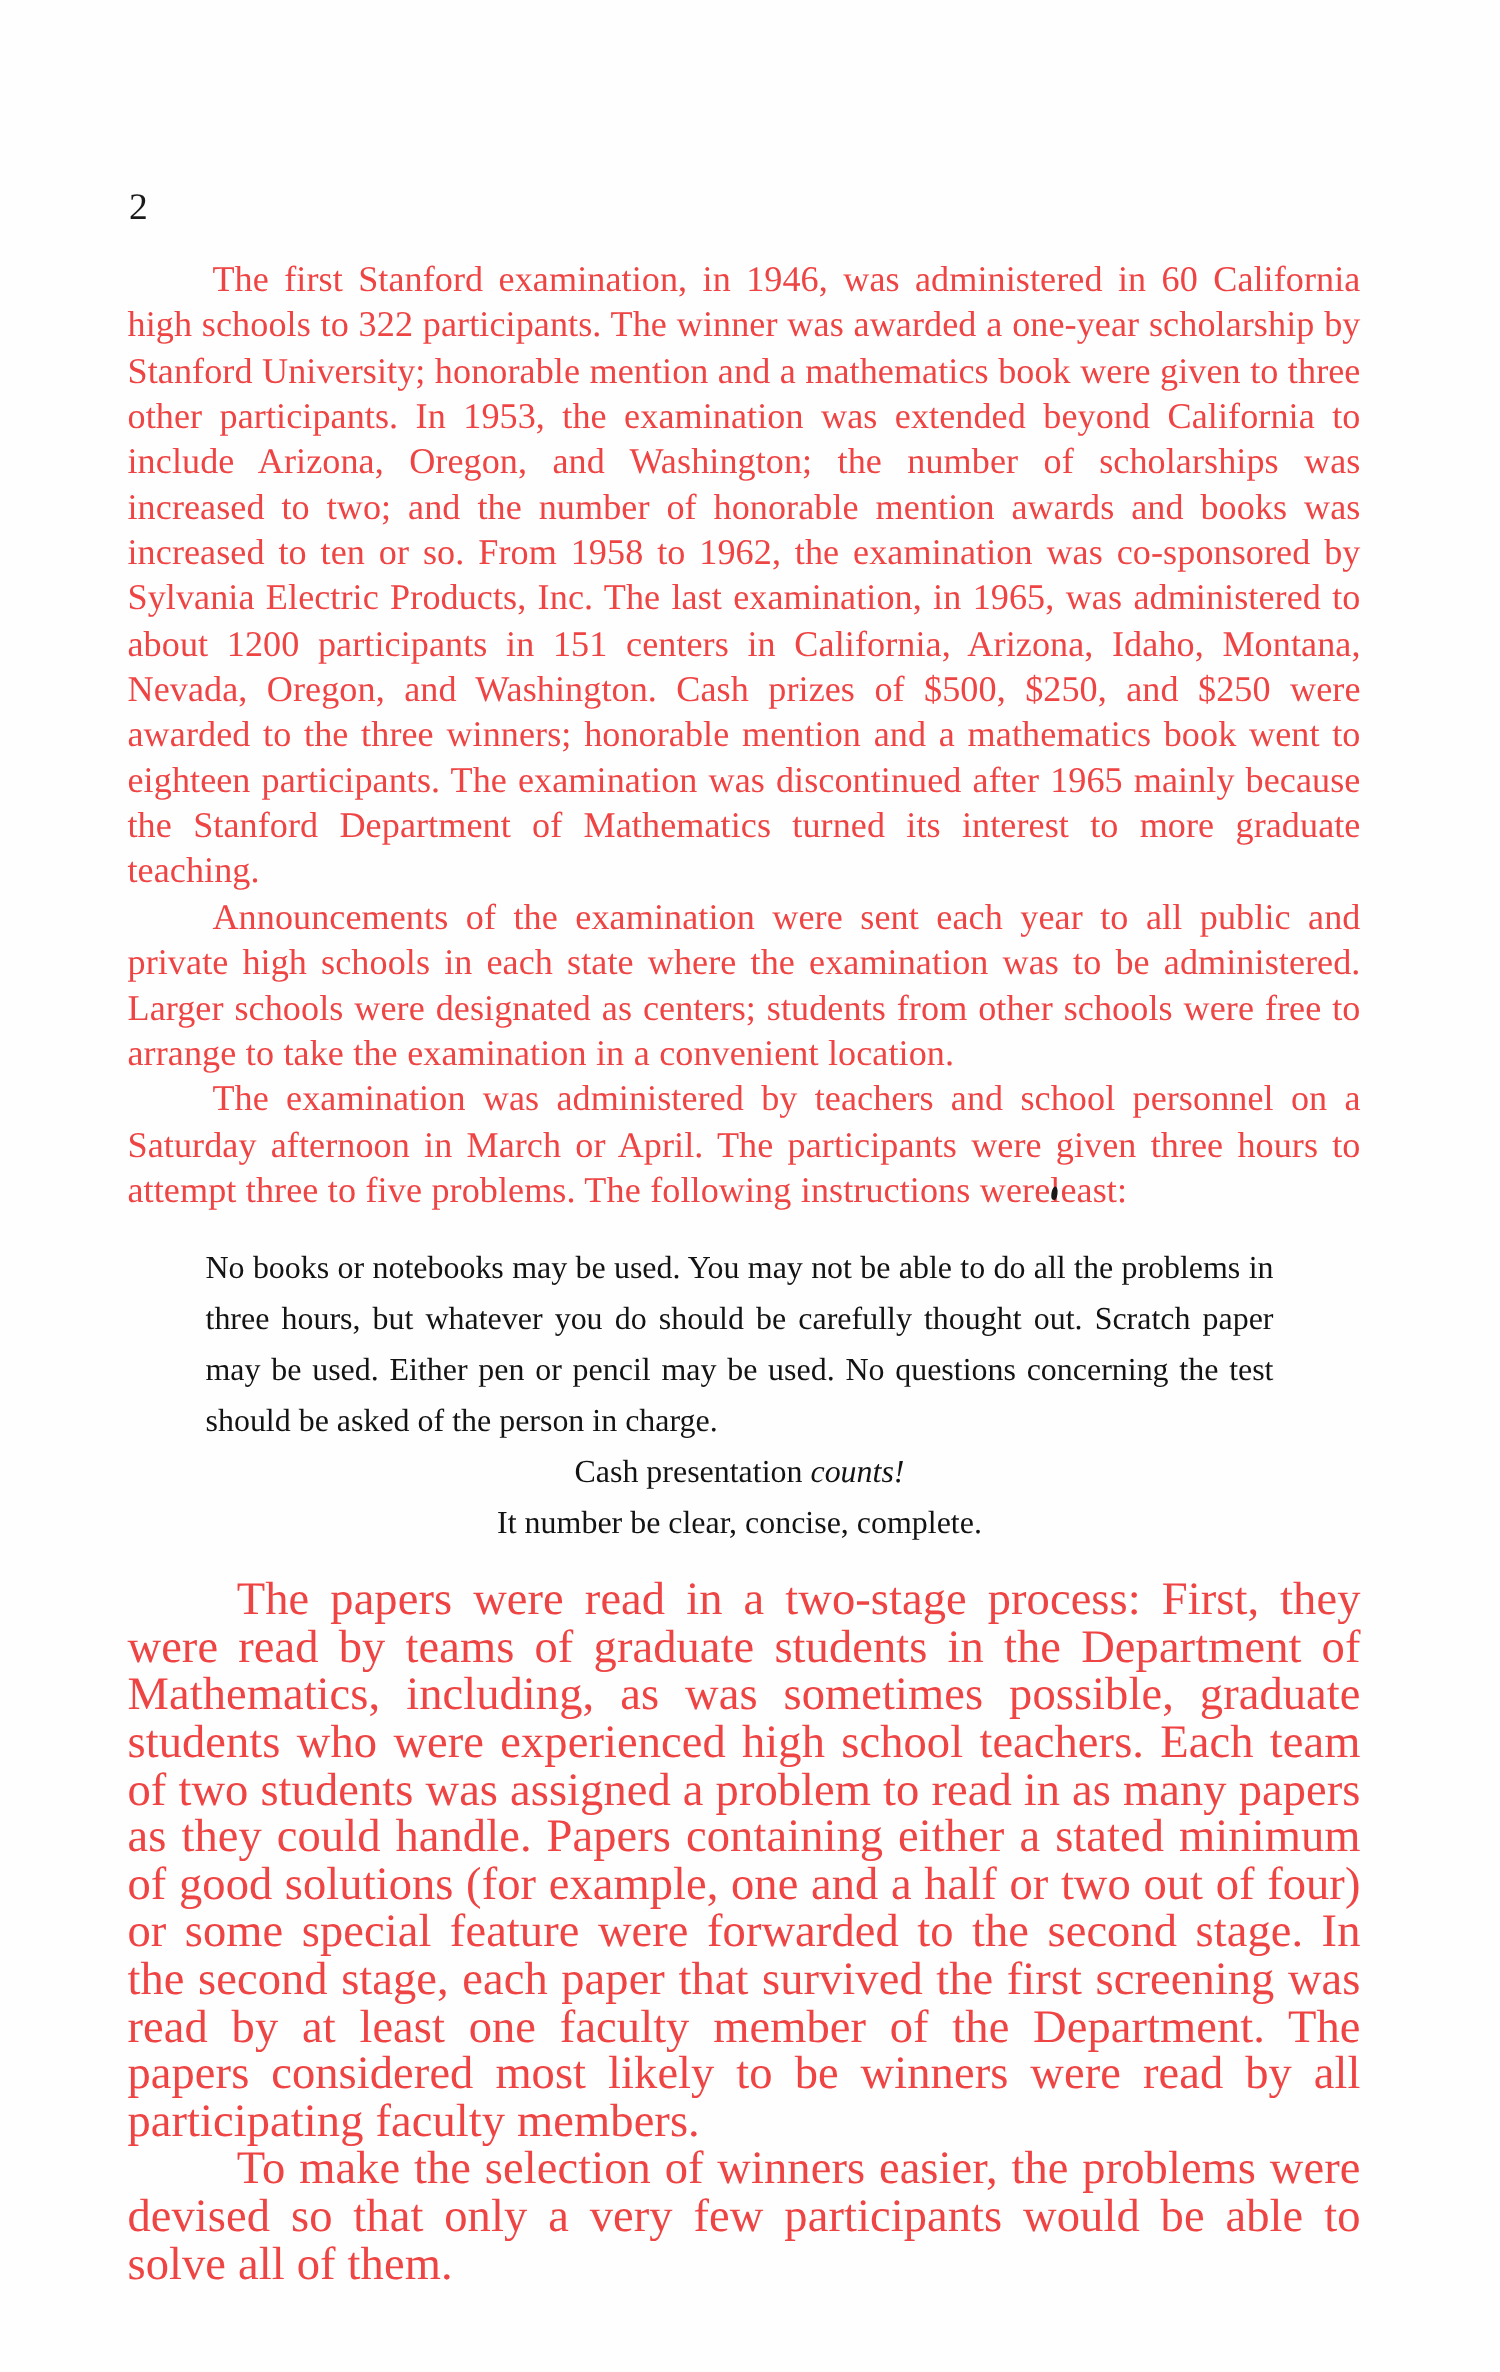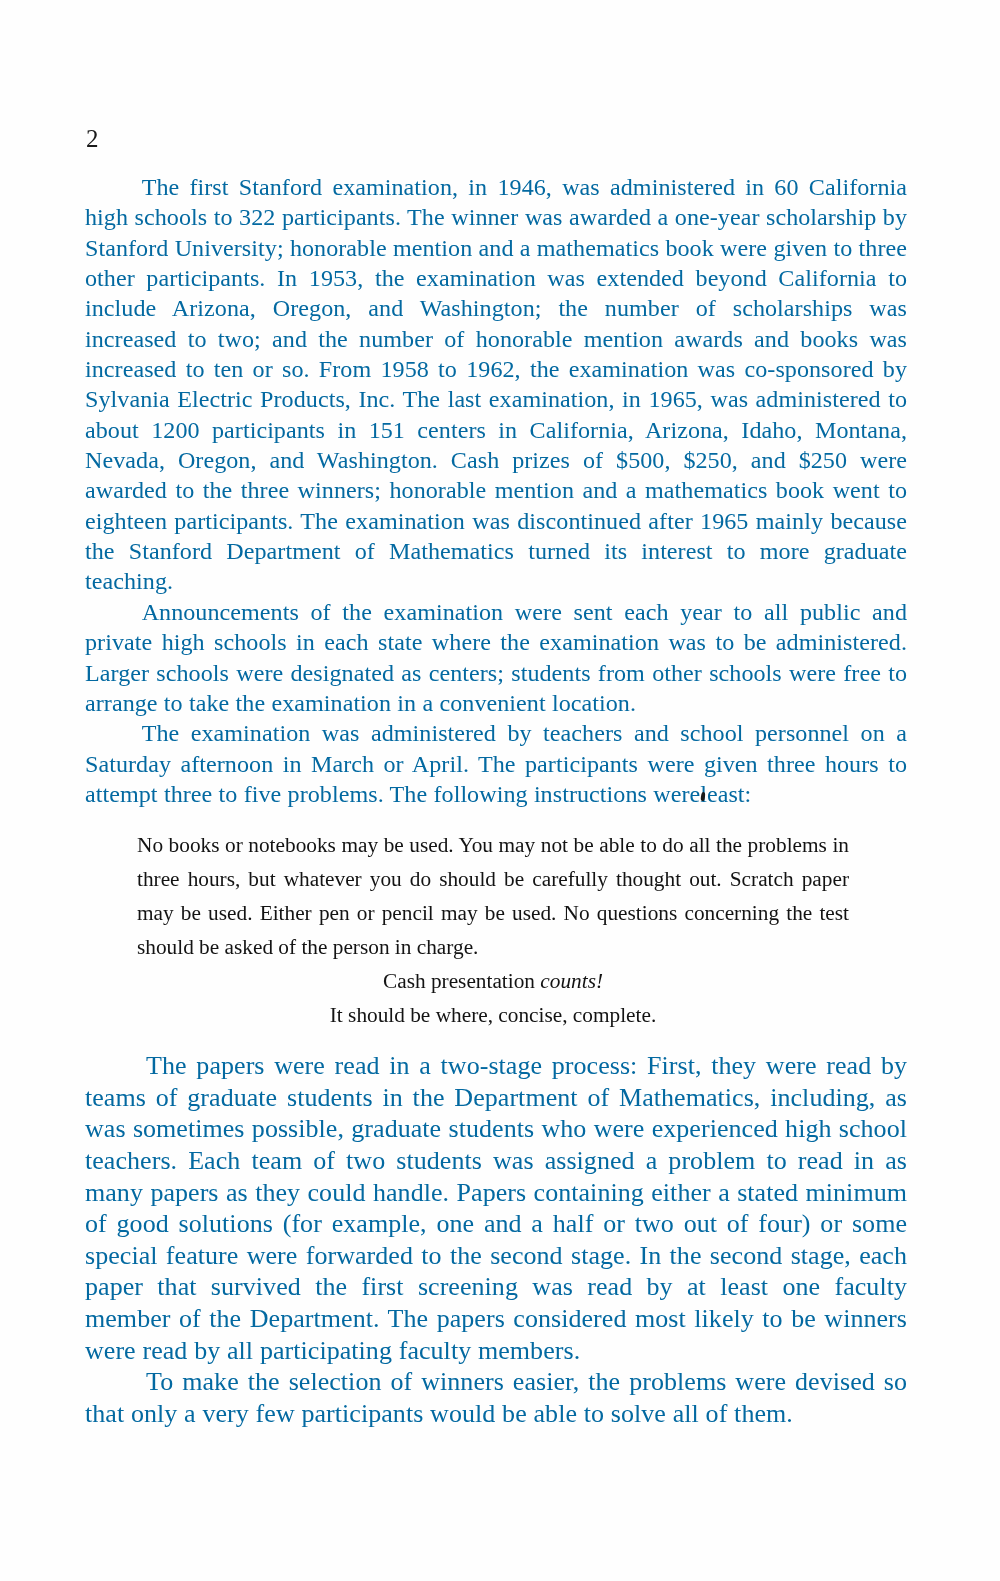--- a/index.html
+++ b/index.html
@@ -45,26 +45,26 @@
 
   p.body-par {
     margin: 0;
     text-align: justify;
     text-justify: inter-word;
     text-indent: 2.35em;
     font-size: 24.1px;
     line-height: 30.35px;
     letter-spacing: 0.05px;
     word-spacing: 0.2px;
-    color: #0369a1;
+    color: #ef4444;
   }
 
   
   p.body-par.large {
-    font-size: 26px;
+    font-size: 31px;
     line-height: 31.6px;
   }
 
   
   .quote {
     margin: 0;
     padding: 0;
     position: relative;
     width: 712px;
     margin-left: 52px;
@@ -116,21 +116,21 @@
 
     <p class="body-par">The first Stanford examination, in 1946, was administered in 60 California high schools to 322 participants. The winner was awarded a one-year scholarship by Stanford University; honorable mention and a mathematics book were given to three other participants. In 1953, the examination was extended beyond California to include Arizona, Oregon, and Washington; the number of scholarships was increased to two; and the number of honorable mention awards and books was increased to ten or so. From 1958 to 1962, the examination was co-sponsored by Sylvania Electric Products, Inc. The last examination, in 1965, was administered to about 1200 participants in 151 centers in California, Arizona, Idaho, Montana, Nevada, Oregon, and Washington. Cash prizes of $500, $250, and $250 were awarded to the three winners; honorable mention and a mathematics book went to eighteen participants. The examination was discontinued after 1965 mainly because the Stanford Department of Mathematics turned its interest to more graduate teaching.</p>
 
     <p class="body-par">Announcements of the examination were sent each year to all public and private high schools in each state where the examination was to be administered. Larger schools were designated as centers; students from other schools were free to arrange to take the examination in a convenient location.</p>
 
     <p class="body-par"><span>The examination was administered by teachers and school personnel on a Saturday afternoon in March or April. The participants were given three hours to attempt three to five problems. The following instructions were</span><span class="artifact"></span><span>least:</span></p>
 
     <blockquote class="quote">
       <p>No books or notebooks may be used. You may not be able to do all the problems in three hours, but whatever you do should be carefully thought out. Scratch paper may be used. Either pen or pencil may be used. No questions concerning the test should be asked of the person in charge.</p>
       <p class="centered"><span>Cash presentation </span><em>counts!</em></p>
-      <p class="centered">It should be where, concise, complete.</p>
+      <p class="centered">It number be clear, concise, complete.</p>
     </blockquote>
 
     <p class="body-par large">The papers were read in a two-stage process: First, they were read by teams of graduate students in the Department of Mathematics, including, as was sometimes possible, graduate students who were experienced high school teachers. Each team of two students was assigned a problem to read in as many papers as they could handle. Papers containing either a stated minimum of good solutions (for example, one and a half or two out of four) or some special feature were forwarded to the second stage. In the second stage, each paper that survived the first screening was read by at least one faculty member of the Department. The papers considered most likely to be winners were read by all participating faculty members.</p>
 
     <p class="body-par large">To make the selection of winners easier, the problems were devised so that only a very few participants would be able to solve all of them.</p>
 
   </div>
 </div>
 
 </body></html>

